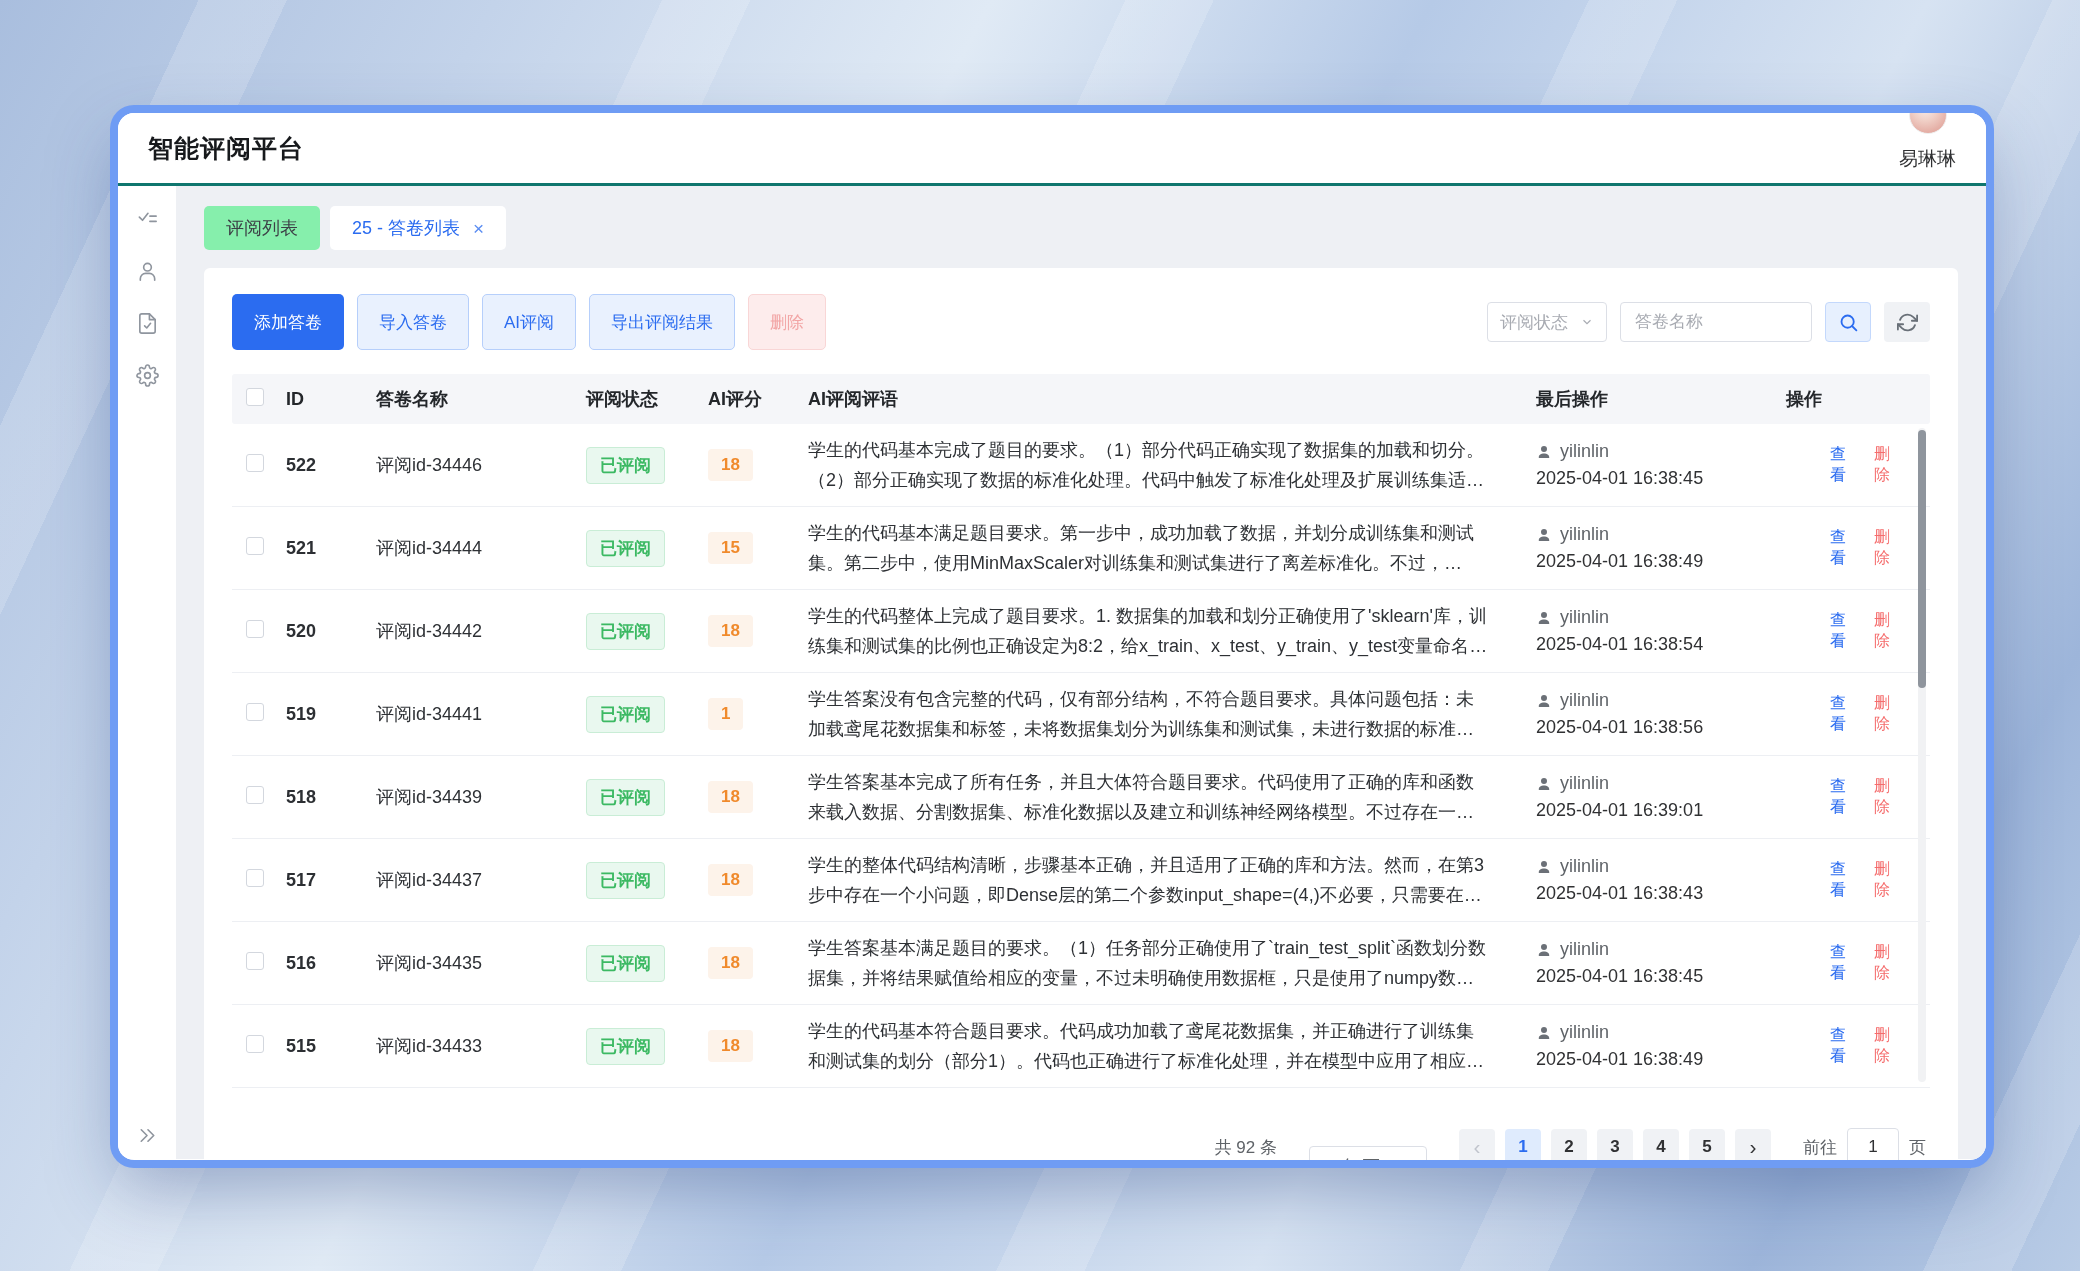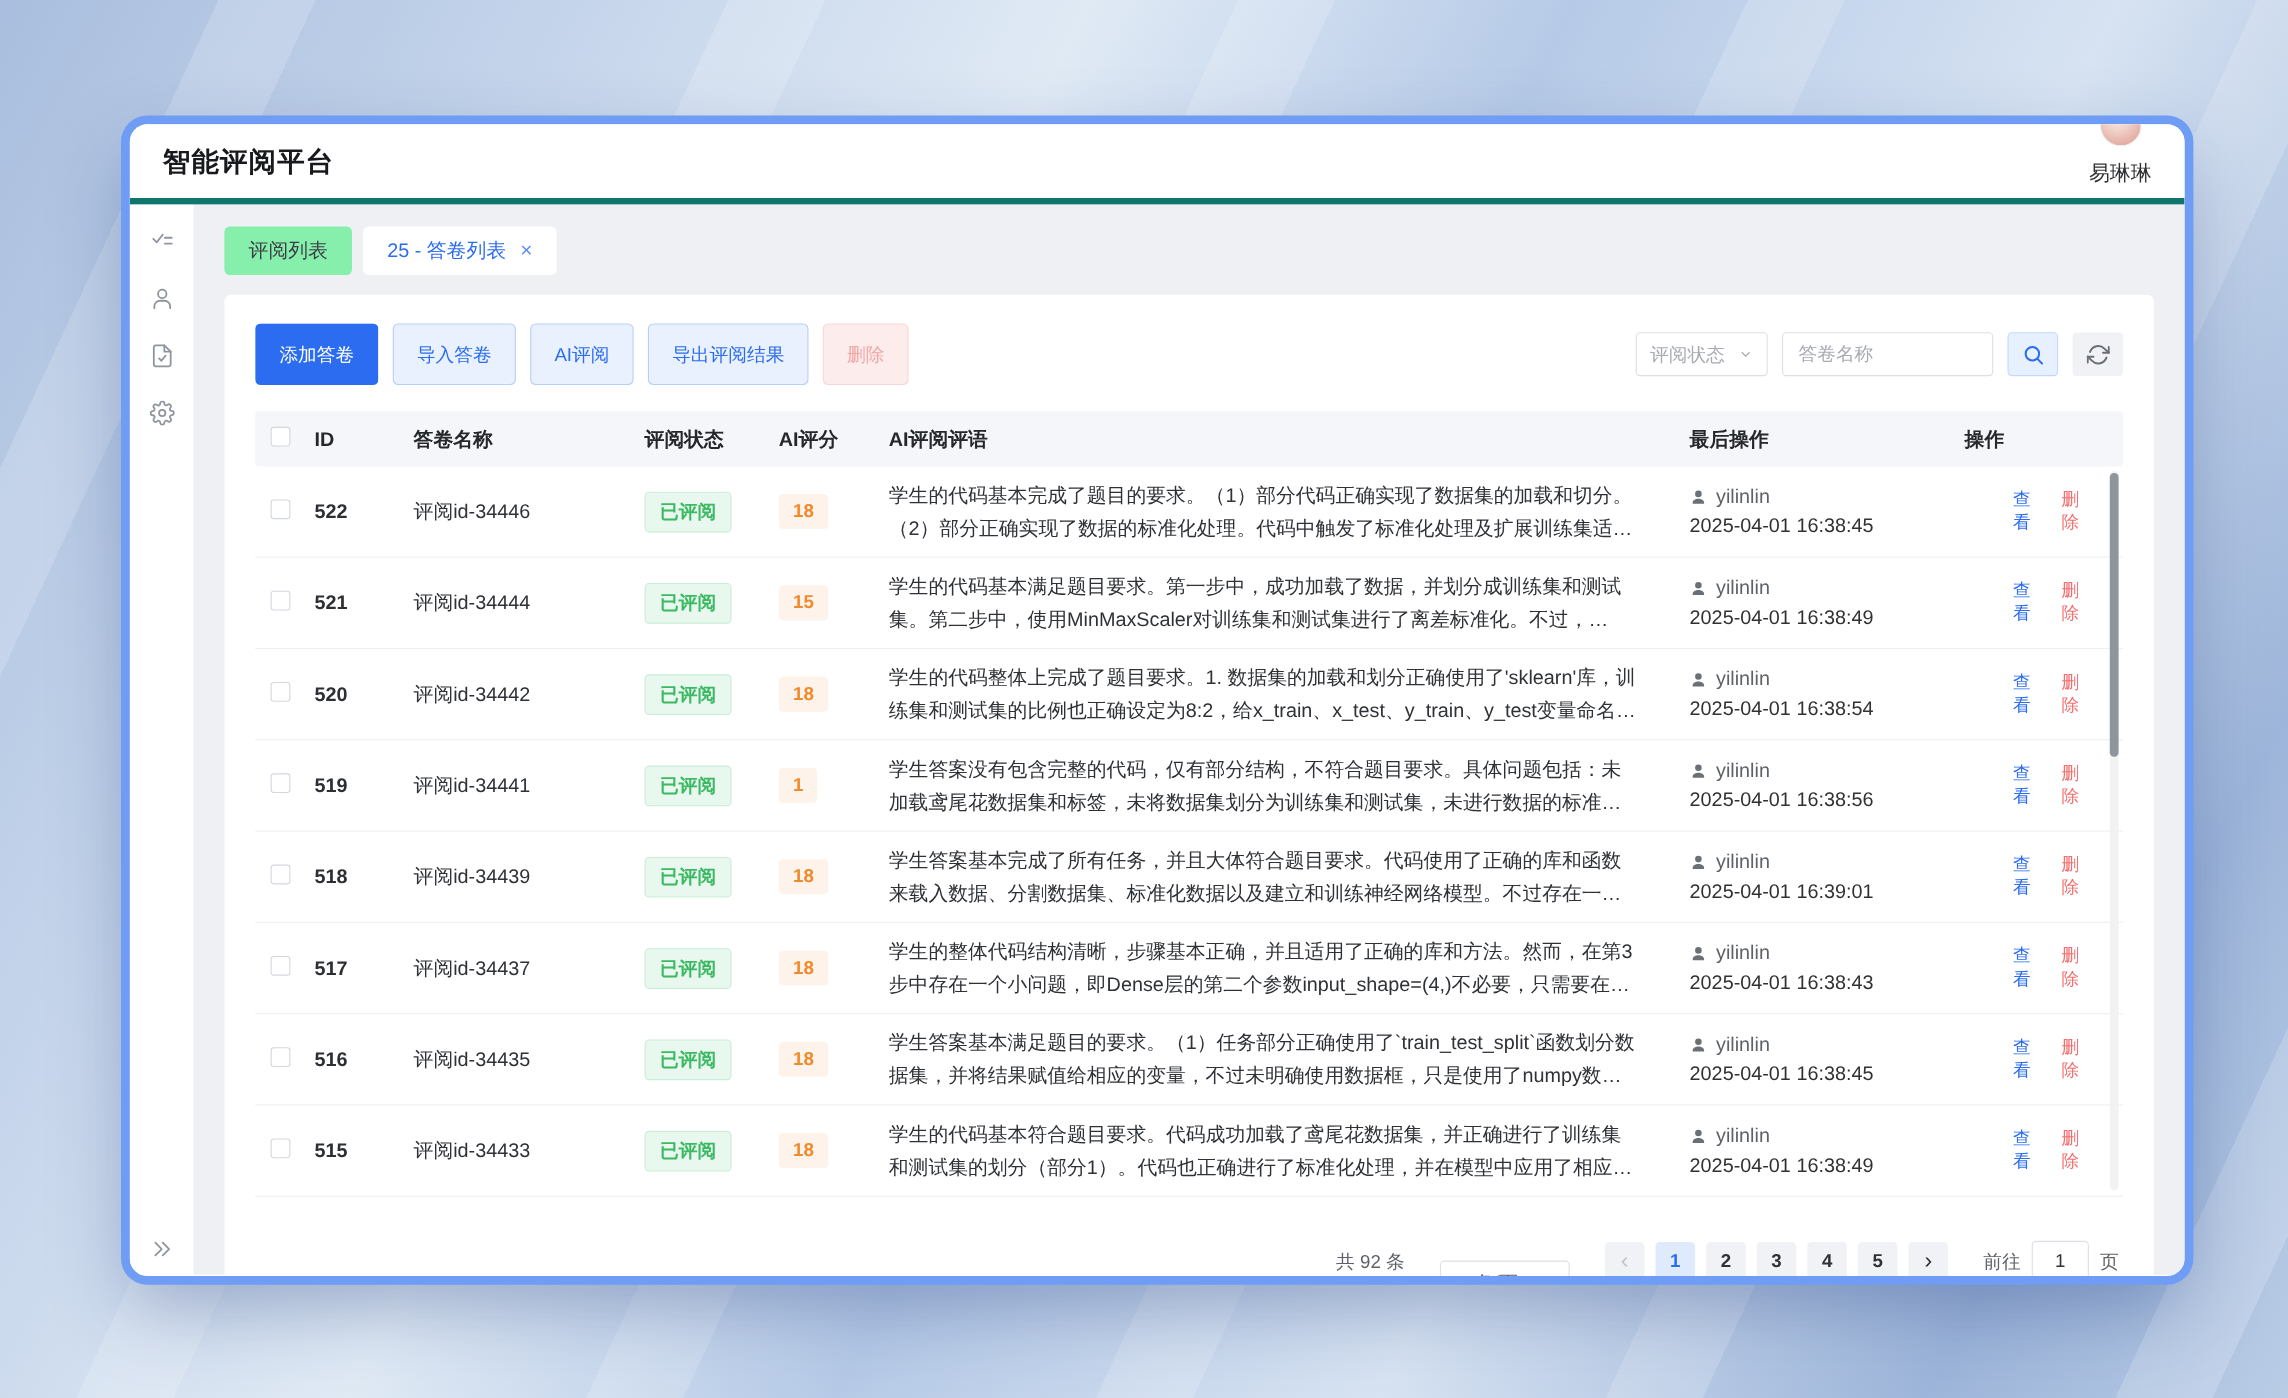--- a/index.html
+++ b/index.html
@@ -13,21 +13,21 @@
     background:repeating-linear-gradient(115deg, rgba(255,255,255,0) 0 180px, rgba(255,255,255,.18) 180px 260px, rgba(255,255,255,0) 260px 420px);
     pointer-events:none;
   }
 
   .window { position:absolute; left:118px; top:113px; width:1868px; height:1047px;
     background:#fff; border-radius:16px; overflow:hidden;
     box-shadow:0 0 0 8px #6f9cf4, 0 28px 70px rgba(25,55,120,.35); }
 
   
   .win-header { height:73px; display:flex; align-items:center; padding:0 30px;
-    border-bottom:6px solid #0f766e; background:#fff; }
+    border-bottom:3px solid #0f766e; background:#fff; }
   .app-title { font-size:25px; font-weight:700; color:#17191c; letter-spacing:1px; }
   .user-area { margin-left:auto; display:flex; align-items:center; gap:12px; cursor:pointer;flex-direction:column; }
   .avatar { width:38px; height:38px; border-radius:50%;
     background:radial-gradient(circle at 42% 32%, #f8ece8 0%, #f0cfc6 38%, #e4ada4 75%, #d9998f 100%);
     border:1px solid #eee; }
   .user-name { font-size:19px; color:#303133; }
   .chev { width:16px; height:16px; stroke:#606266; stroke-width:2; fill:none; }
 
   
   .win-body { display:flex; height:973px; }

